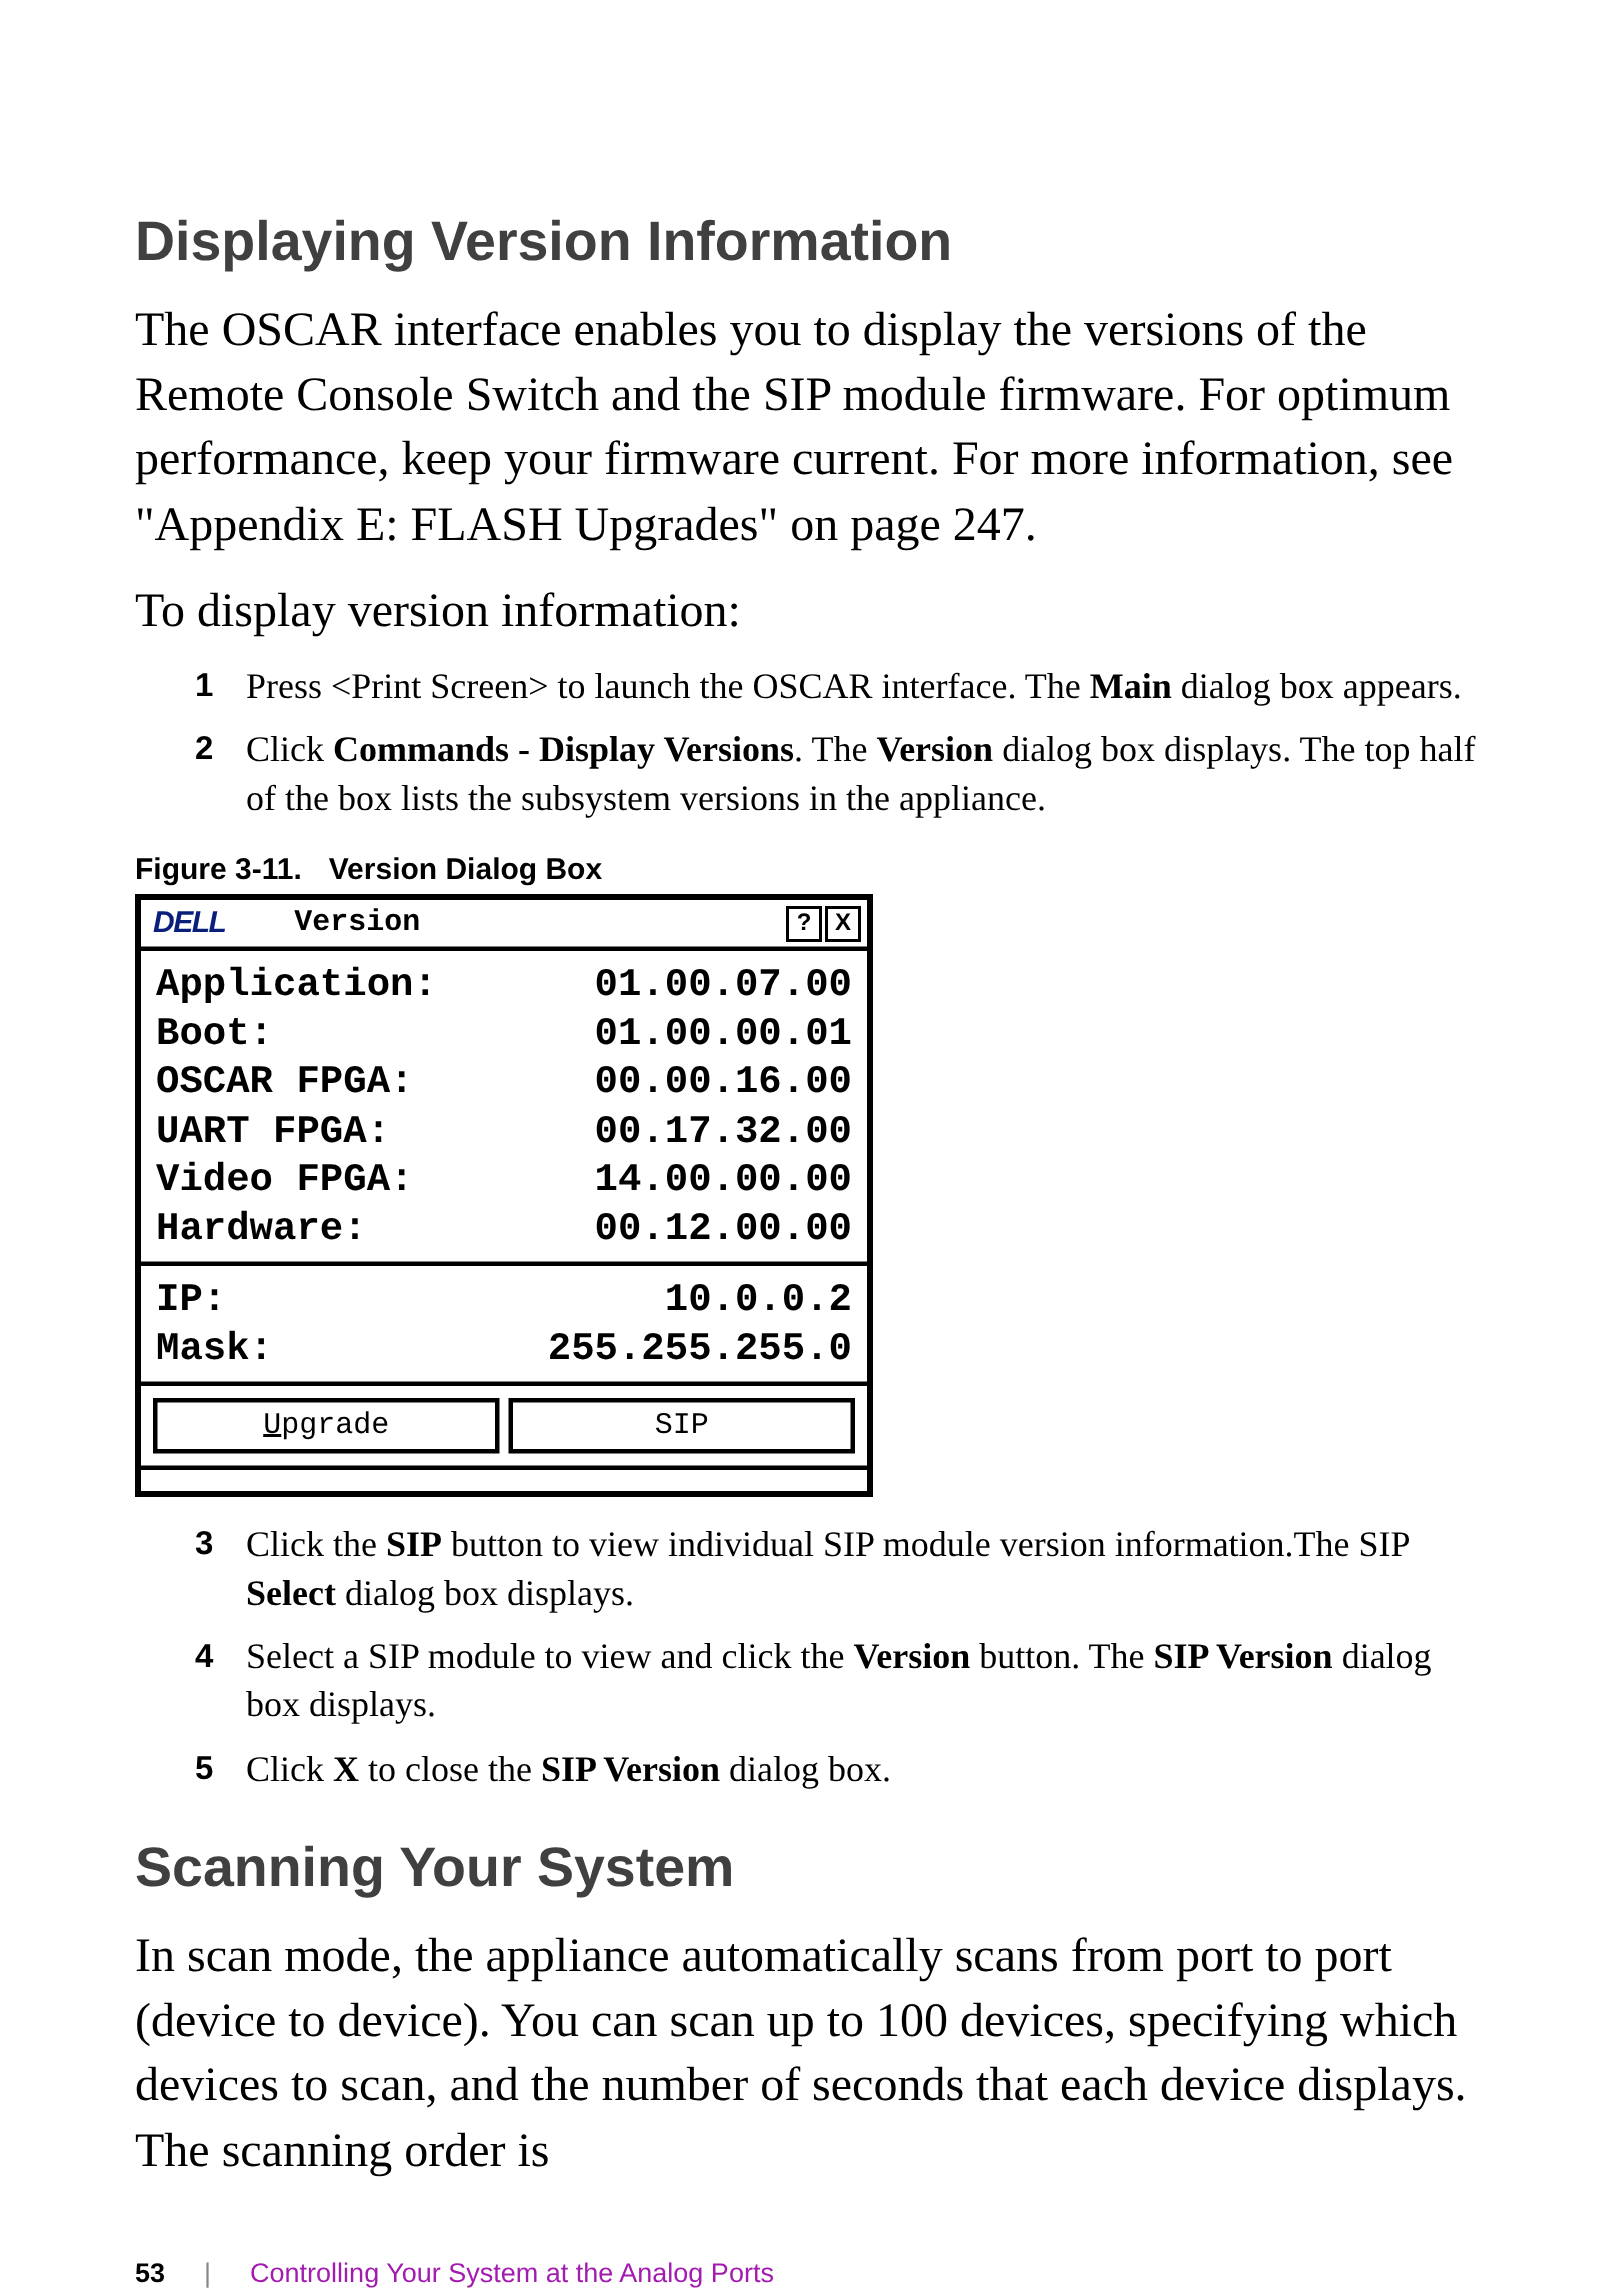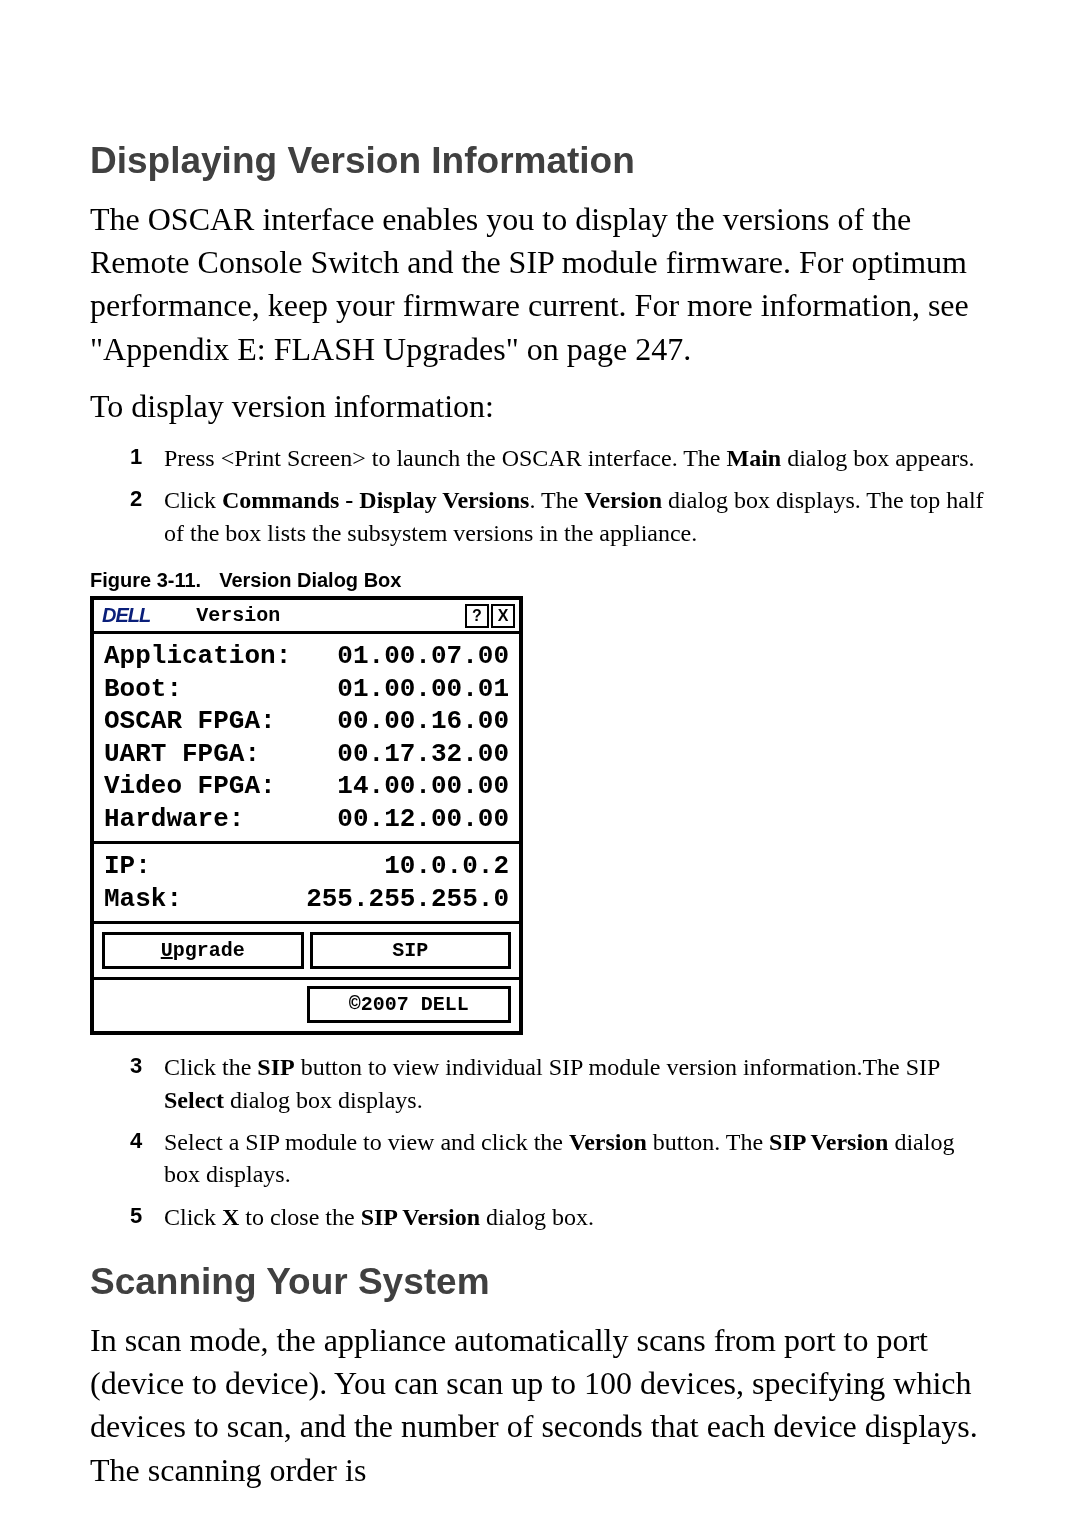--- a/index.html
+++ b/index.html
@@ -55,21 +55,21 @@
       font-size: 20px;
       margin-top: 20px;
       margin-bottom: 4px;
     }
     .figure-caption .fig-label {
       margin-right: 18px;
       margin-top: 36px;
     }
     
     .dialog-box {
-      width: 433px;
+      width: 492px;
       border: 4px solid #000;
       background: #fff;
       font-family: 'Courier New', monospace;
       font-weight: bold;
       margin-bottom: 16px;
     }
     .dialog-title-row {
       display: flex;
       align-items: center;
       border-bottom: 3px solid #000;
@@ -126,21 +126,21 @@
     .button-row {
       display: flex;
       gap: 6px;
       padding: 8px 8px;
     }
     .dlg-btn {
       flex: 1;
       border: 3px solid #000;
       text-align: center;
       font-family: 'Courier New', monospace;
-      font-weight: bold;
+      font-weight: normal;
       font-size: 20px;
       padding: 4px 0;
     }
     .underline-first::first-letter {
       text-decoration: underline;
     }
     .footer-row {
       display: flex;
       padding: 6px 8px 8px 8px;
       gap: 6px;
@@ -258,21 +258,20 @@
 
   <div class="button-row">
     <div class="dlg-btn underline-first">Upgrade</div>
     <div class="dlg-btn">SIP</div>
   </div>
 
   <div class="hr-divider"></div>
 
   <div class="footer-row">
     <div class="footer-left"></div>
-    <div class="footer-right">©2007 DELL</div>
   </div>
 </div>
 
 <div class="numbered-list">
   <div class="list-item">
     <div class="list-num">3</div>
     <div class="list-content">
       <span>Click the </span><span class="bold">SIP</span><span> button to view individual SIP module version information.The SIP </span><span class="bold">Select</span><span> dialog box displays.</span>
     </div>
   </div>

